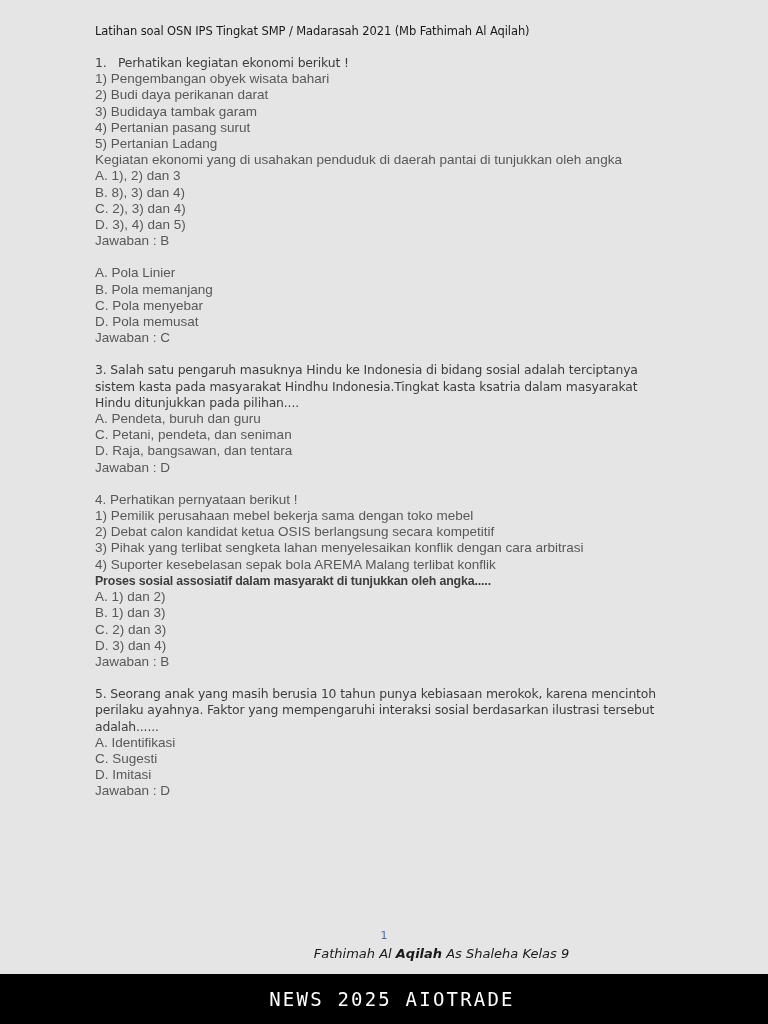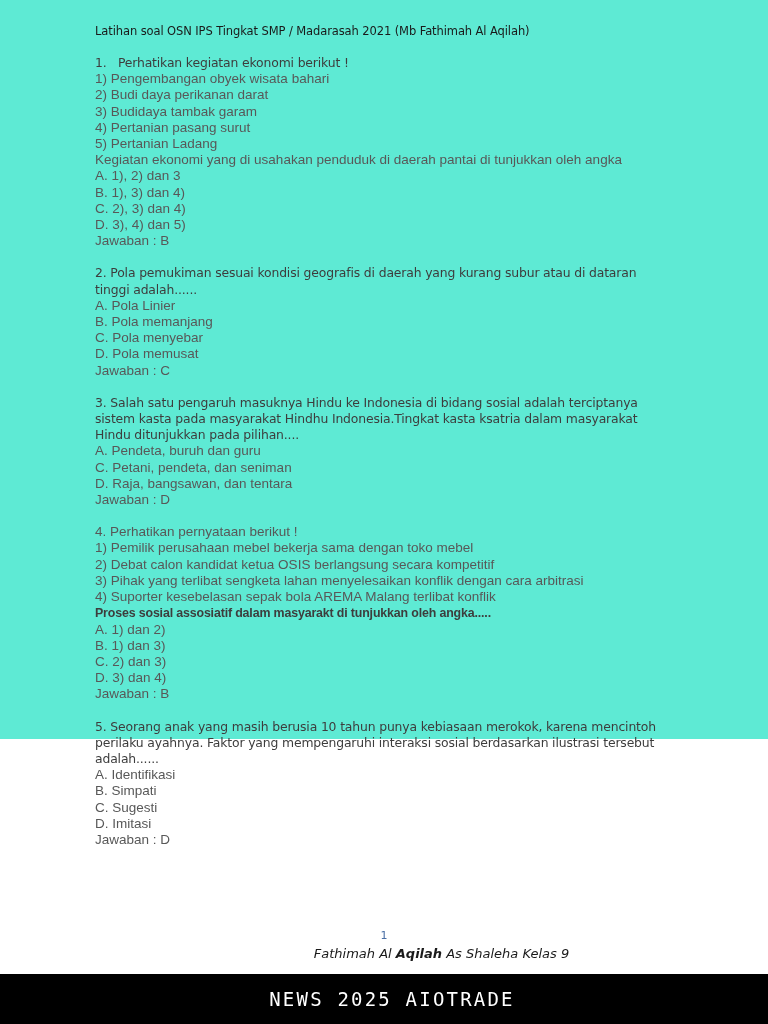--- a/index.html
+++ b/index.html
@@ -12,22 +12,22 @@
     height: 1024px;
     position: relative;
     overflow: hidden;
     font-family: "Liberation Sans", sans-serif;
   }
 
   #page {
     position: absolute;
     left: 0; top: 0;
     width: 768px;
-    height: 739px;
-    background: #5eead4;
+    height: 1024px;
+    background: #e5e5e5;
   }
 
   .doc-body {
     position: absolute;
     left: 95px;
     top: 23px;
     width: 562px;
   }
 
   
@@ -139,27 +139,26 @@
     <div id="questions-container">
         <div class="qblock">
           <div class="line stem-num">1.&nbsp;&nbsp; Perhatikan kegiatan ekonomi berikut !</div>
           <div class="line">1) Pengembangan obyek wisata bahari</div>
           <div class="line">2) Budi daya perikanan darat</div>
           <div class="line">3) Budidaya tambak garam</div>
           <div class="line">4) Pertanian pasang surut</div>
           <div class="line">5) Pertanian Ladang</div>
           <div class="line">Kegiatan ekonomi yang di usahakan penduduk di daerah pantai di tunjukkan oleh angka</div>
           <div class="line">A. 1), 2) dan 3</div>
-          <div class="line">B. 1), 3) dan 4)</div>
+          <div class="line">B. 8), 3) dan 4)</div>
           <div class="line">C. 2), 3) dan 4)</div>
           <div class="line">D. 3), 4) dan 5)</div>
           <div class="line">Jawaban : B</div>
         </div>
         <div class="qblock">
-          <div class="line stem-num">2. Pola pemukiman sesuai kondisi geografis di daerah yang kurang subur atau di dataran tinggi adalah......</div>
           <div class="line">A. Pola Linier</div>
           <div class="line">B. Pola memanjang</div>
           <div class="line">C. Pola menyebar</div>
           <div class="line">D. Pola memusat</div>
           <div class="line">Jawaban : C</div>
         </div>
         <div class="qblock">
           <div class="line stem-num">3. Salah satu pengaruh masuknya Hindu ke Indonesia di bidang sosial adalah terciptanya sistem kasta pada masyarakat Hindhu Indonesia.Tingkat kasta ksatria dalam masyarakat Hindu ditunjukkan pada pilihan....</div>
           <div class="line">A. Pendeta, buruh dan guru</div>
           <div class="line">C. Petani, pendeta, dan seniman</div>
@@ -175,21 +174,20 @@
           <div class="line bold">Proses sosial assosiatif dalam masyarakt di tunjukkan oleh angka.....</div>
           <div class="line">A. 1) dan 2)</div>
           <div class="line">B. 1) dan 3)</div>
           <div class="line">C. 2) dan 3)</div>
           <div class="line">D. 3) dan 4)</div>
           <div class="line">Jawaban : B</div>
         </div>
         <div class="qblock">
           <div class="line stem-num">5. Seorang anak yang masih berusia 10 tahun punya kebiasaan merokok, karena mencintoh perilaku ayahnya. Faktor yang mempengaruhi interaksi sosial berdasarkan ilustrasi tersebut adalah......</div>
           <div class="line">A. Identifikasi</div>
-          <div class="line">B. Simpati</div>
           <div class="line">C. Sugesti</div>
           <div class="line">D. Imitasi</div>
           <div class="line">Jawaban : D</div>
         </div>
       </div>
 
   </div>
 
   <div class="page-number">1</div>
 

